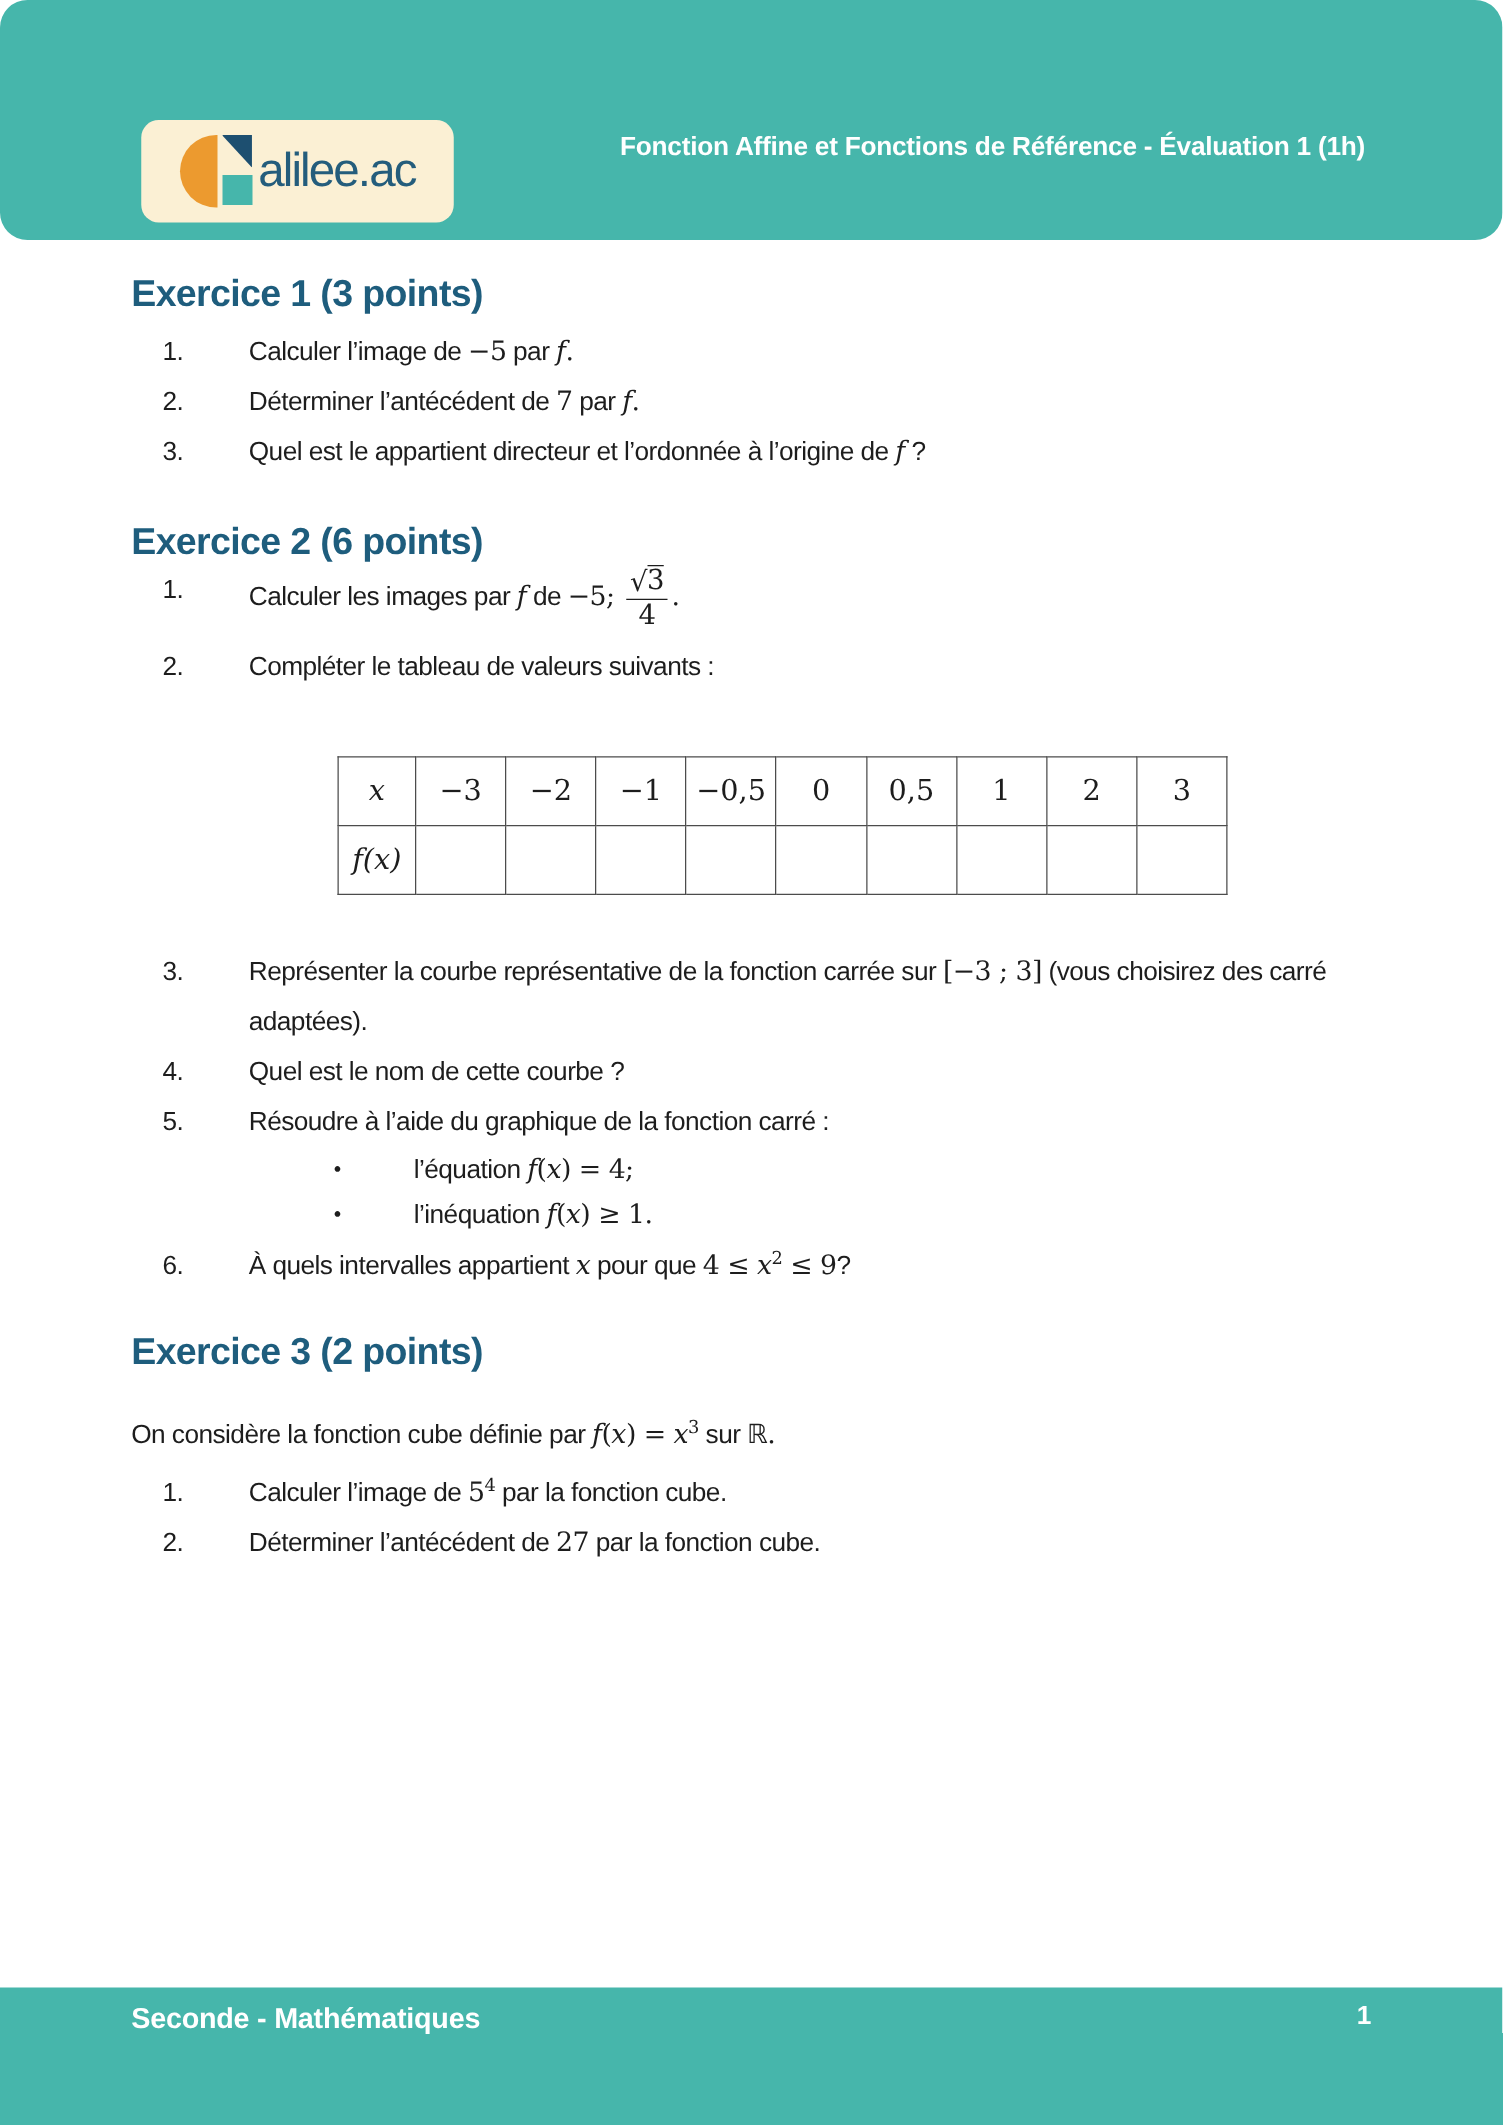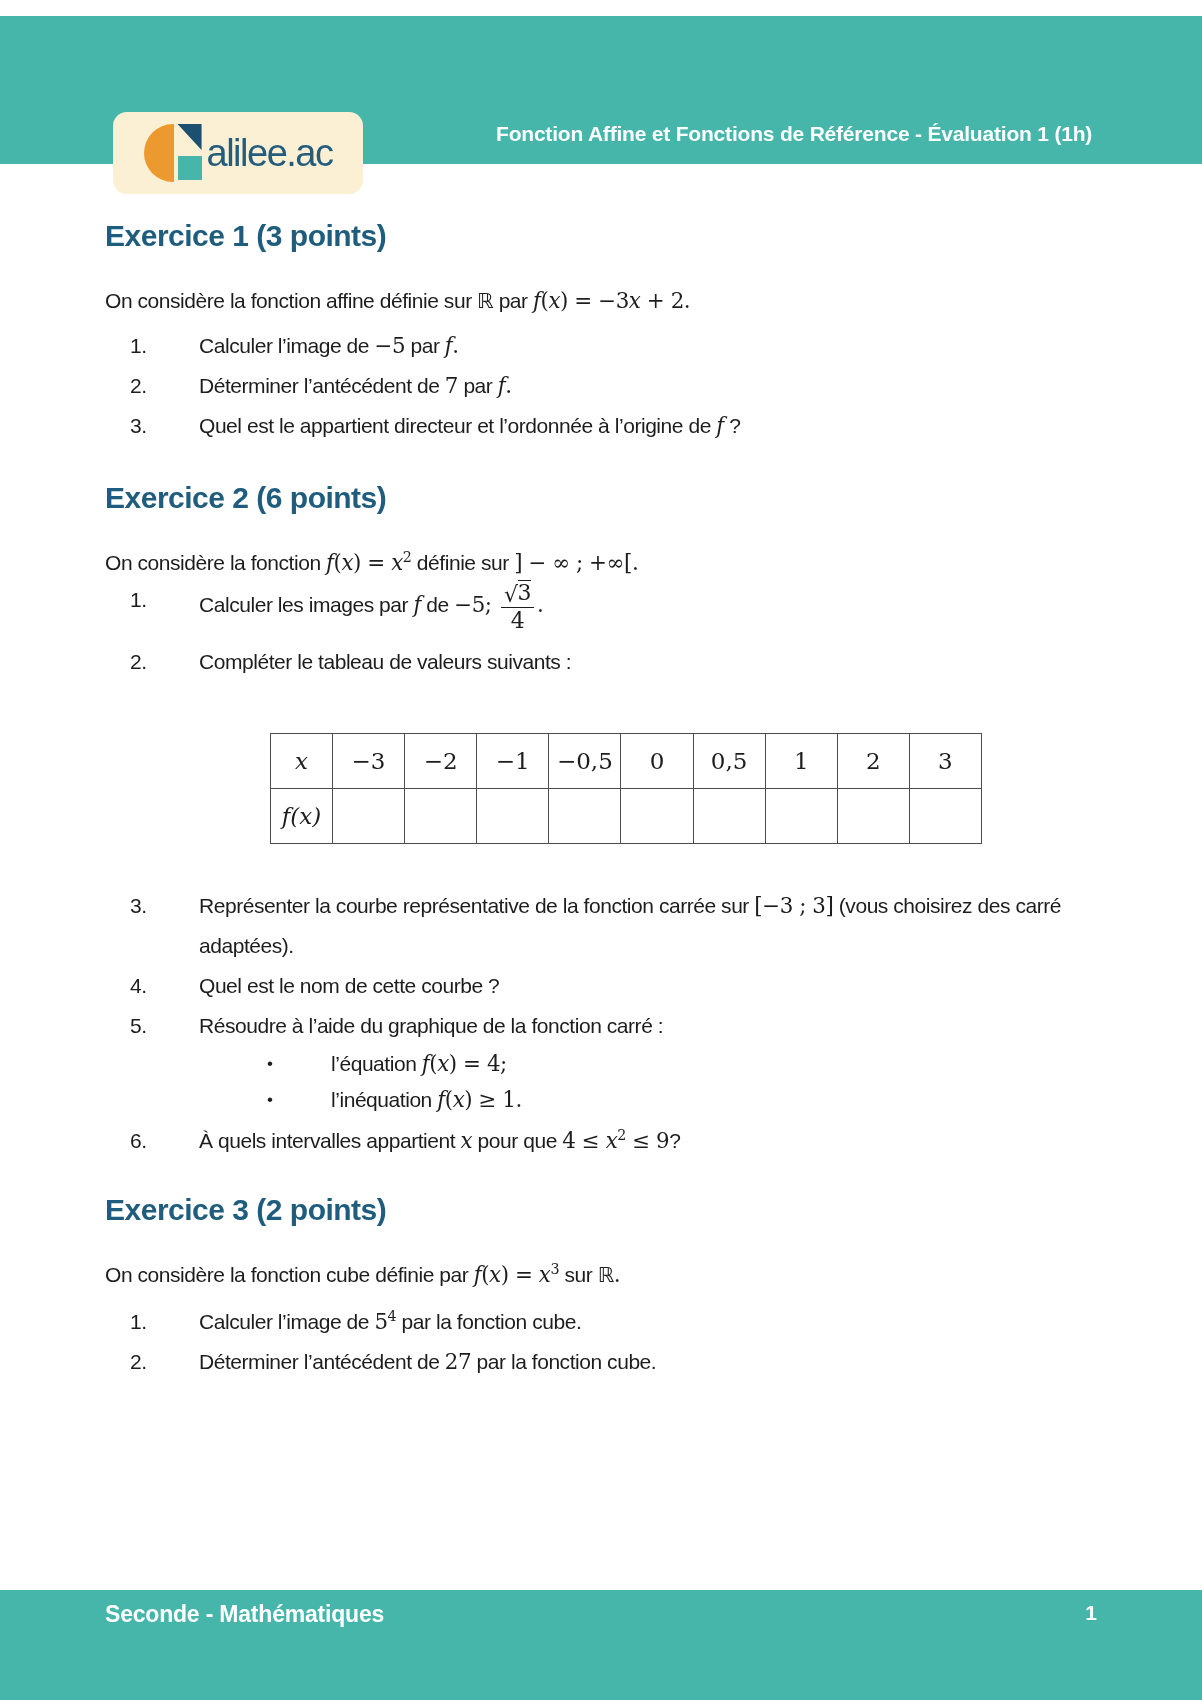--- a/index.html
+++ b/index.html
@@ -1,20 +1,20 @@
 <!DOCTYPE html>
 <html><head>
 <meta charset="utf-8">
 <style>
   html,body{margin:0;padding:0;}
   body{width:1202px;height:1700px;background:#ffffff;font-family:"Liberation Sans",sans-serif;color:#1d1d1d;position:relative;overflow:hidden;}
   .page{position:relative;width:1202px;height:1700px;}
 
   
-  .header{position:absolute;left:0;top:16px;width:1202px;height:148px;background:#46b6ab;}
+  .header{position:absolute;left:0;top:0;width:1202px;height:192px;background:#46b6ab;border-radius:22px;}
   .logo-box{position:absolute;left:113px;top:96px;width:250px;height:82px;background:#fbf0d4;border-radius:14px;
             display:flex;align-items:center;justify-content:center;gap:5px;}
   .g-glyph{position:relative;width:58px;height:58px;flex:0 0 58px;}
   .g-orange{position:absolute;left:0;top:0;width:30px;height:58px;background:#ec9a2f;border-radius:29px 0 0 29px;}
   .g-tri{position:absolute;left:34px;top:0;width:24px;height:26px;background:#1d4f70;clip-path:polygon(0 0,100% 0,100% 100%);}
   .g-sq{position:absolute;left:34px;top:32px;width:24px;height:24px;background:#46b6ab;}
   .logo-text{font-size:38px;font-weight:500;color:#245d7c;letter-spacing:-1.5px;line-height:58px;}
   .header-title{position:absolute;left:496px;top:106px;font-size:21px;font-weight:600;color:#ffffff;letter-spacing:-0.2px;}
 
   
@@ -75,38 +75,36 @@
         <span class="g-sq"></span>
       </span>
       <span class="logo-text">alilee.ac</span>
     </div>
     <div class="header-title">Fonction Affine et Fonctions de Référence - Évaluation 1 (1h)</div>
   </header>
 
   <main class="content">
 
     <h2 class="ex-heading ex1-h">Exercice 1 (3 points)</h2>
-    <p class="intro"><span class="">On considère la fonction affine définie sur </span><span class="bb">ℝ</span><span class=""> par </span><span class="mi">f</span><span class="mr">(</span><span class="mi">x</span><span class="mr">) = −3</span><span class="mi">x</span><span class="mr"> + 2.</span></p>
     <div class="items">
       <div class="item">
         <span class="inum">1.</span>
         <span class="itext"><span class="">Calculer l’image de </span><span class="mr">−5</span><span class=""> par </span><span class="mi">f</span><span class="mr">.</span></span>
       </div>
       <div class="item">
         <span class="inum">2.</span>
         <span class="itext"><span class="">Déterminer l’antécédent de </span><span class="mr">7</span><span class=""> par </span><span class="mi">f</span><span class="mr">.</span></span>
       </div>
       <div class="item">
         <span class="inum">3.</span>
         <span class="itext"><span class="">Quel est le appartient directeur et l’ordonnée à l’origine de </span><span class="mi">f</span><span class=""> ?</span></span>
       </div>
     </div>
 
     <h2 class="ex-heading ex2-h">Exercice 2 (6 points)</h2>
-    <p class="intro"><span class="">On considère la fonction </span><span class="mi">f</span><span class="mr">(</span><span class="mi">x</span><span class="mr">) = </span><span class="mi">x</span><sup class="msup">2</sup><span class=""> définie sur </span><span class="mr">] − ∞ ; +∞[.</span></p>
     <div class="items mt0">
       <div class="item tall">
         <span class="inum">1.</span>
         <span class="itext"><span class="">Calculer les images par </span><span class="mi">f</span><span class=""> de </span><span class="mr">−5; </span><span class="frac">
               <span class="fnum">
                 <span class="rad">√</span>
                 <span class="vinc">3</span>
               </span>
               <span class="fden">4</span>
             </span><span class="mr">.</span></span>

